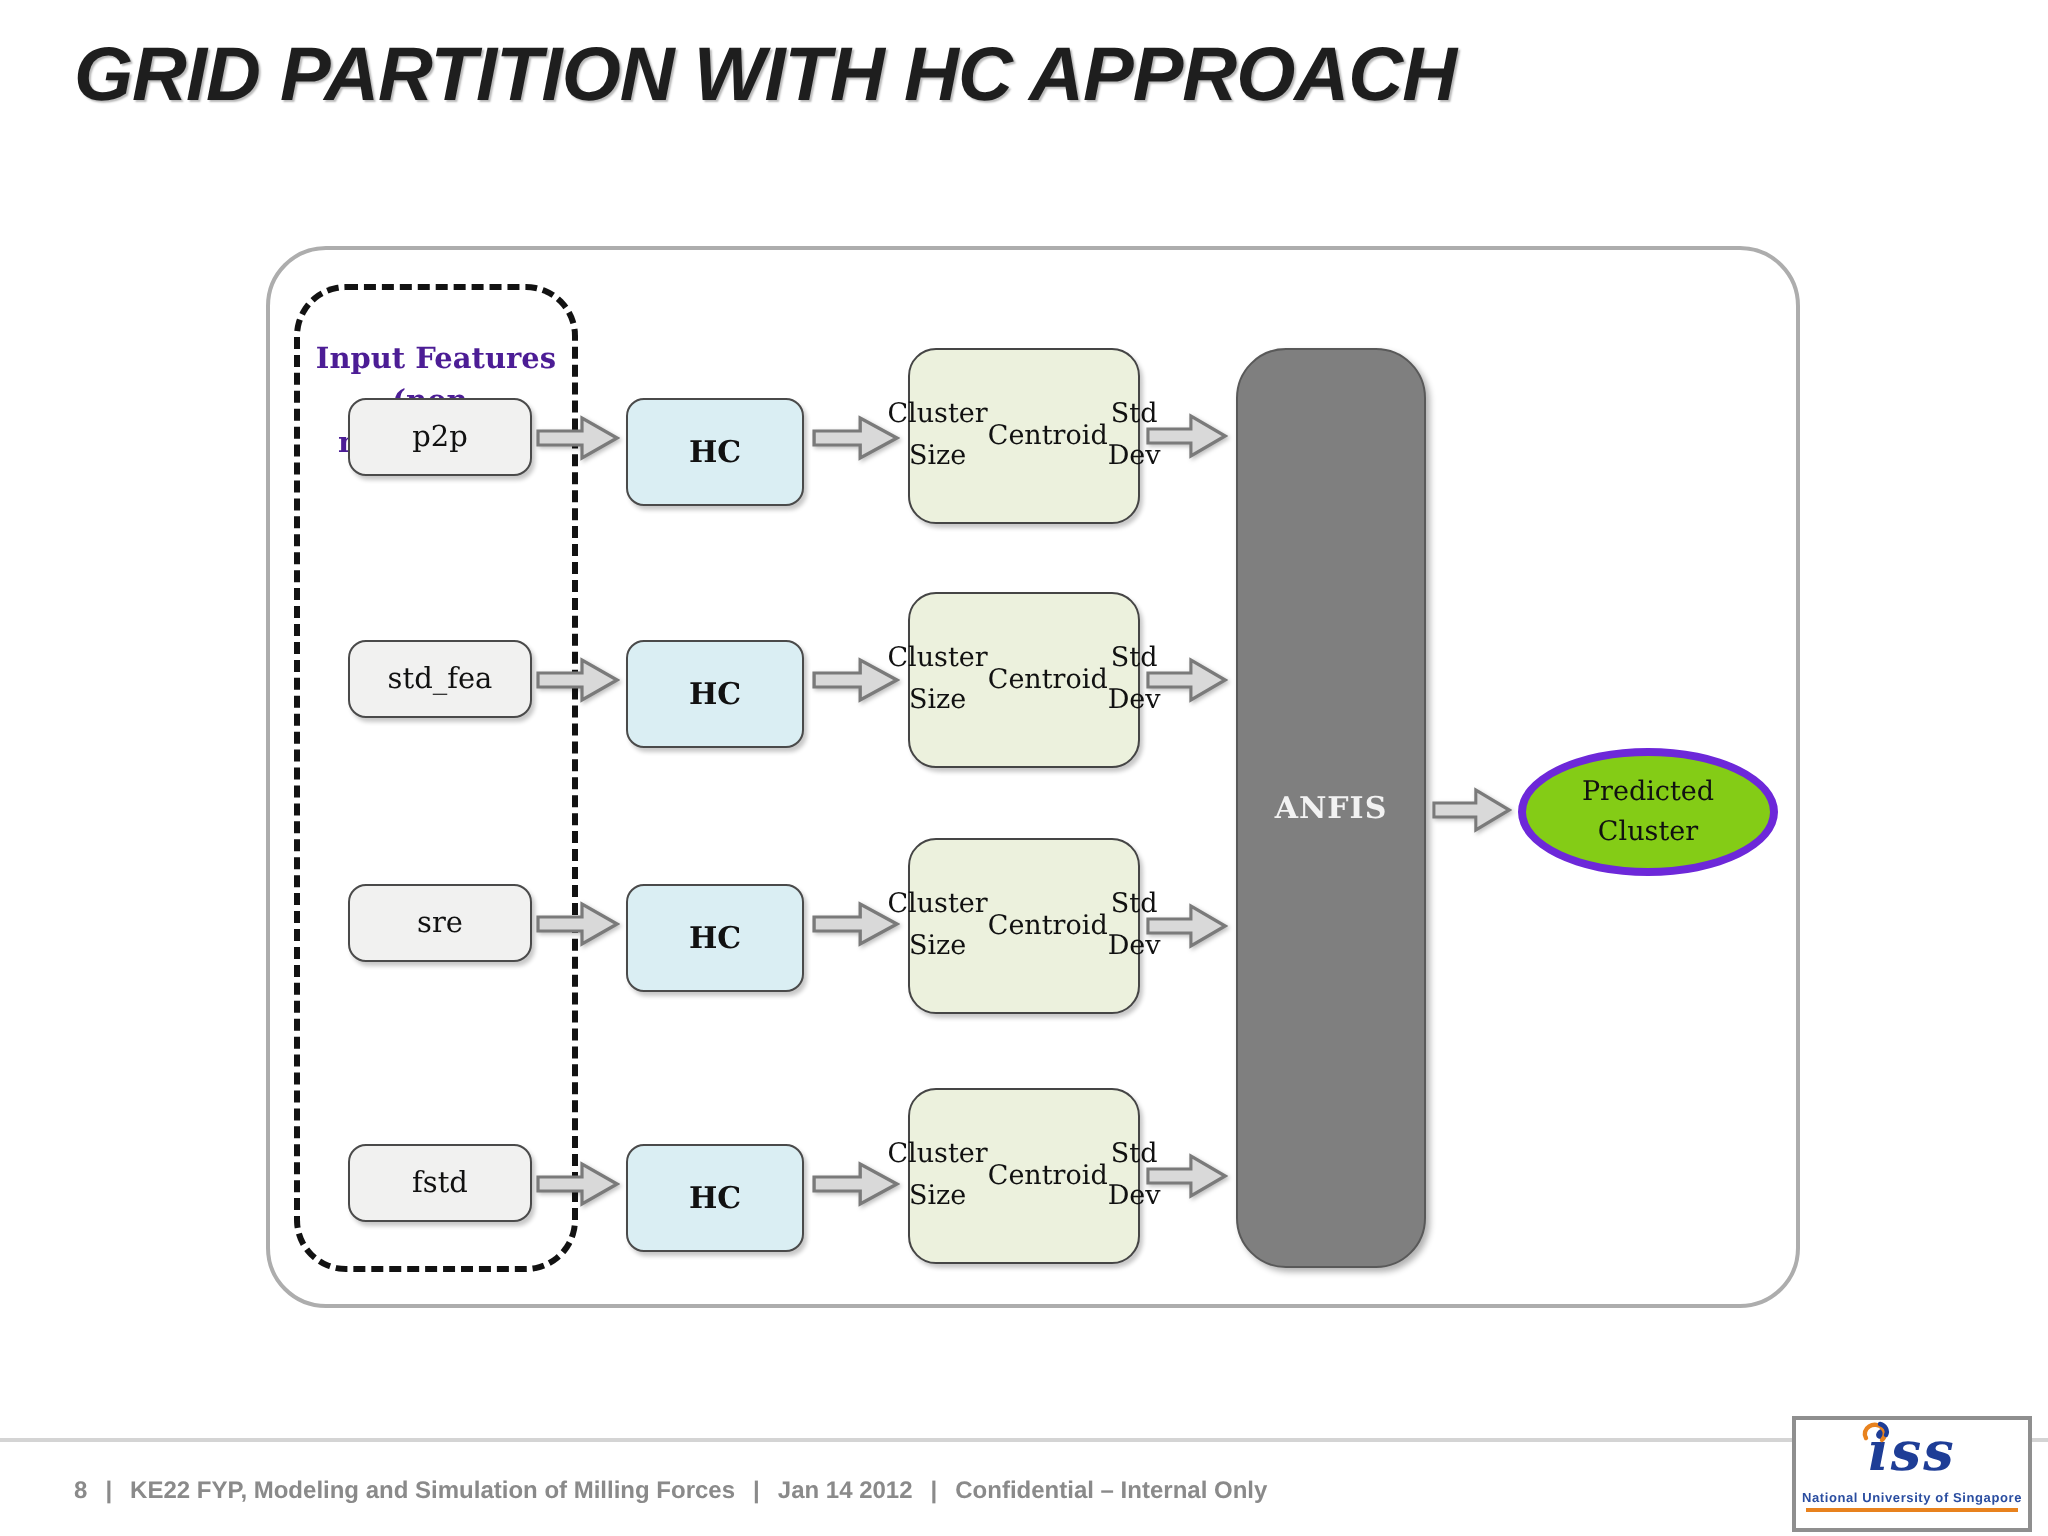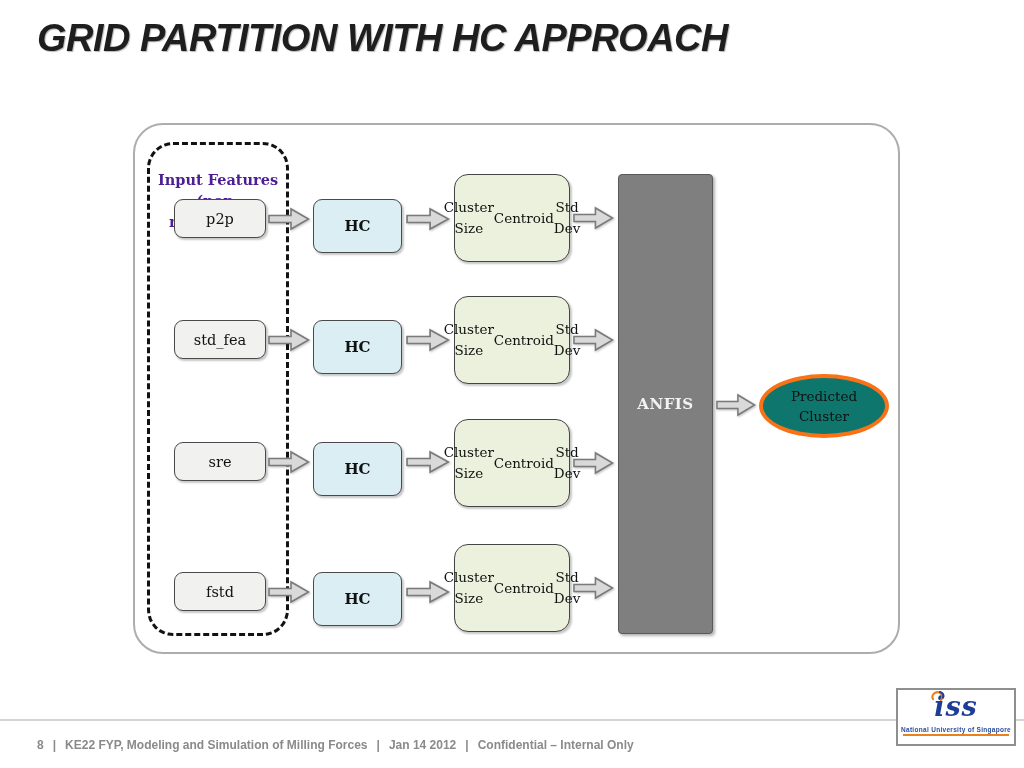--- a/index.html
+++ b/index.html
@@ -42,39 +42,39 @@
     box-shadow:1.5px 2px 2px rgba(0,0,0,0.22);
   }
   .cluster-node{
     left:319px;width:116px;height:88px;background:#ecf1dd;
     border:1.5px solid #454545;border-radius:14px;font-size:13.5px;
     line-height:1.55;
     box-shadow:1.5px 2px 2px rgba(0,0,0,0.22);
   }
   .anfis-node{
     left:483px;top:49px;width:95px;height:460px;background:#7f7f7f;
-    border:1.5px solid #595959;border-radius:4px;
+    border:1.5px solid #595959;border-radius:25px;
     color:#f2f2f2;font-weight:bold;font-size:15px;letter-spacing:0.5px;
     box-shadow:2px 2px 3px rgba(0,0,0,0.3);
   }
   .output-node{
-    left:624px;top:249px;width:130px;height:64px;background:#0f766e;
-    border:4px solid #f97316;border-radius:50%;font-size:13.5px;
+    left:624px;top:249px;width:130px;height:64px;background:#84cc16;
+    border:4px solid #6d28d9;border-radius:50%;font-size:13.5px;
     flex-direction:column;line-height:1.5;
   }
   .arrow{position:absolute;filter:drop-shadow(1px 1.5px 1px rgba(0,0,0,0.25));}
   .footer-line{
     position:absolute;left:0;top:719px;width:1024px;height:2px;background:#d4d4d4;
   }
   .footer{
     position:absolute;left:37px;top:738px;display:flex;gap:9px;align-items:baseline;
     font-size:12px;font-weight:bold;color:#8a8a8a;
   }
   .logo-box{
-    position:absolute;left:896px;top:688px;width:120px;height:58px;
+    position:absolute;left:896px;top:708px;width:120px;height:58px;
     border:2px solid #8f8f8f;background:#ffffff;box-sizing:border-box;overflow:hidden;
   }
   .logo-iss-wrap{
     position:relative;text-align:center;margin-top:2px;height:32px;
   }
   .logo-iss{
     font-family:"DejaVu Serif", serif;font-style:italic;font-weight:bold;
     font-size:27px;color:#1e3d96;line-height:30px;letter-spacing:1px;
   }
   .logo-swirl{position:absolute;left:32px;top:-2px;}

